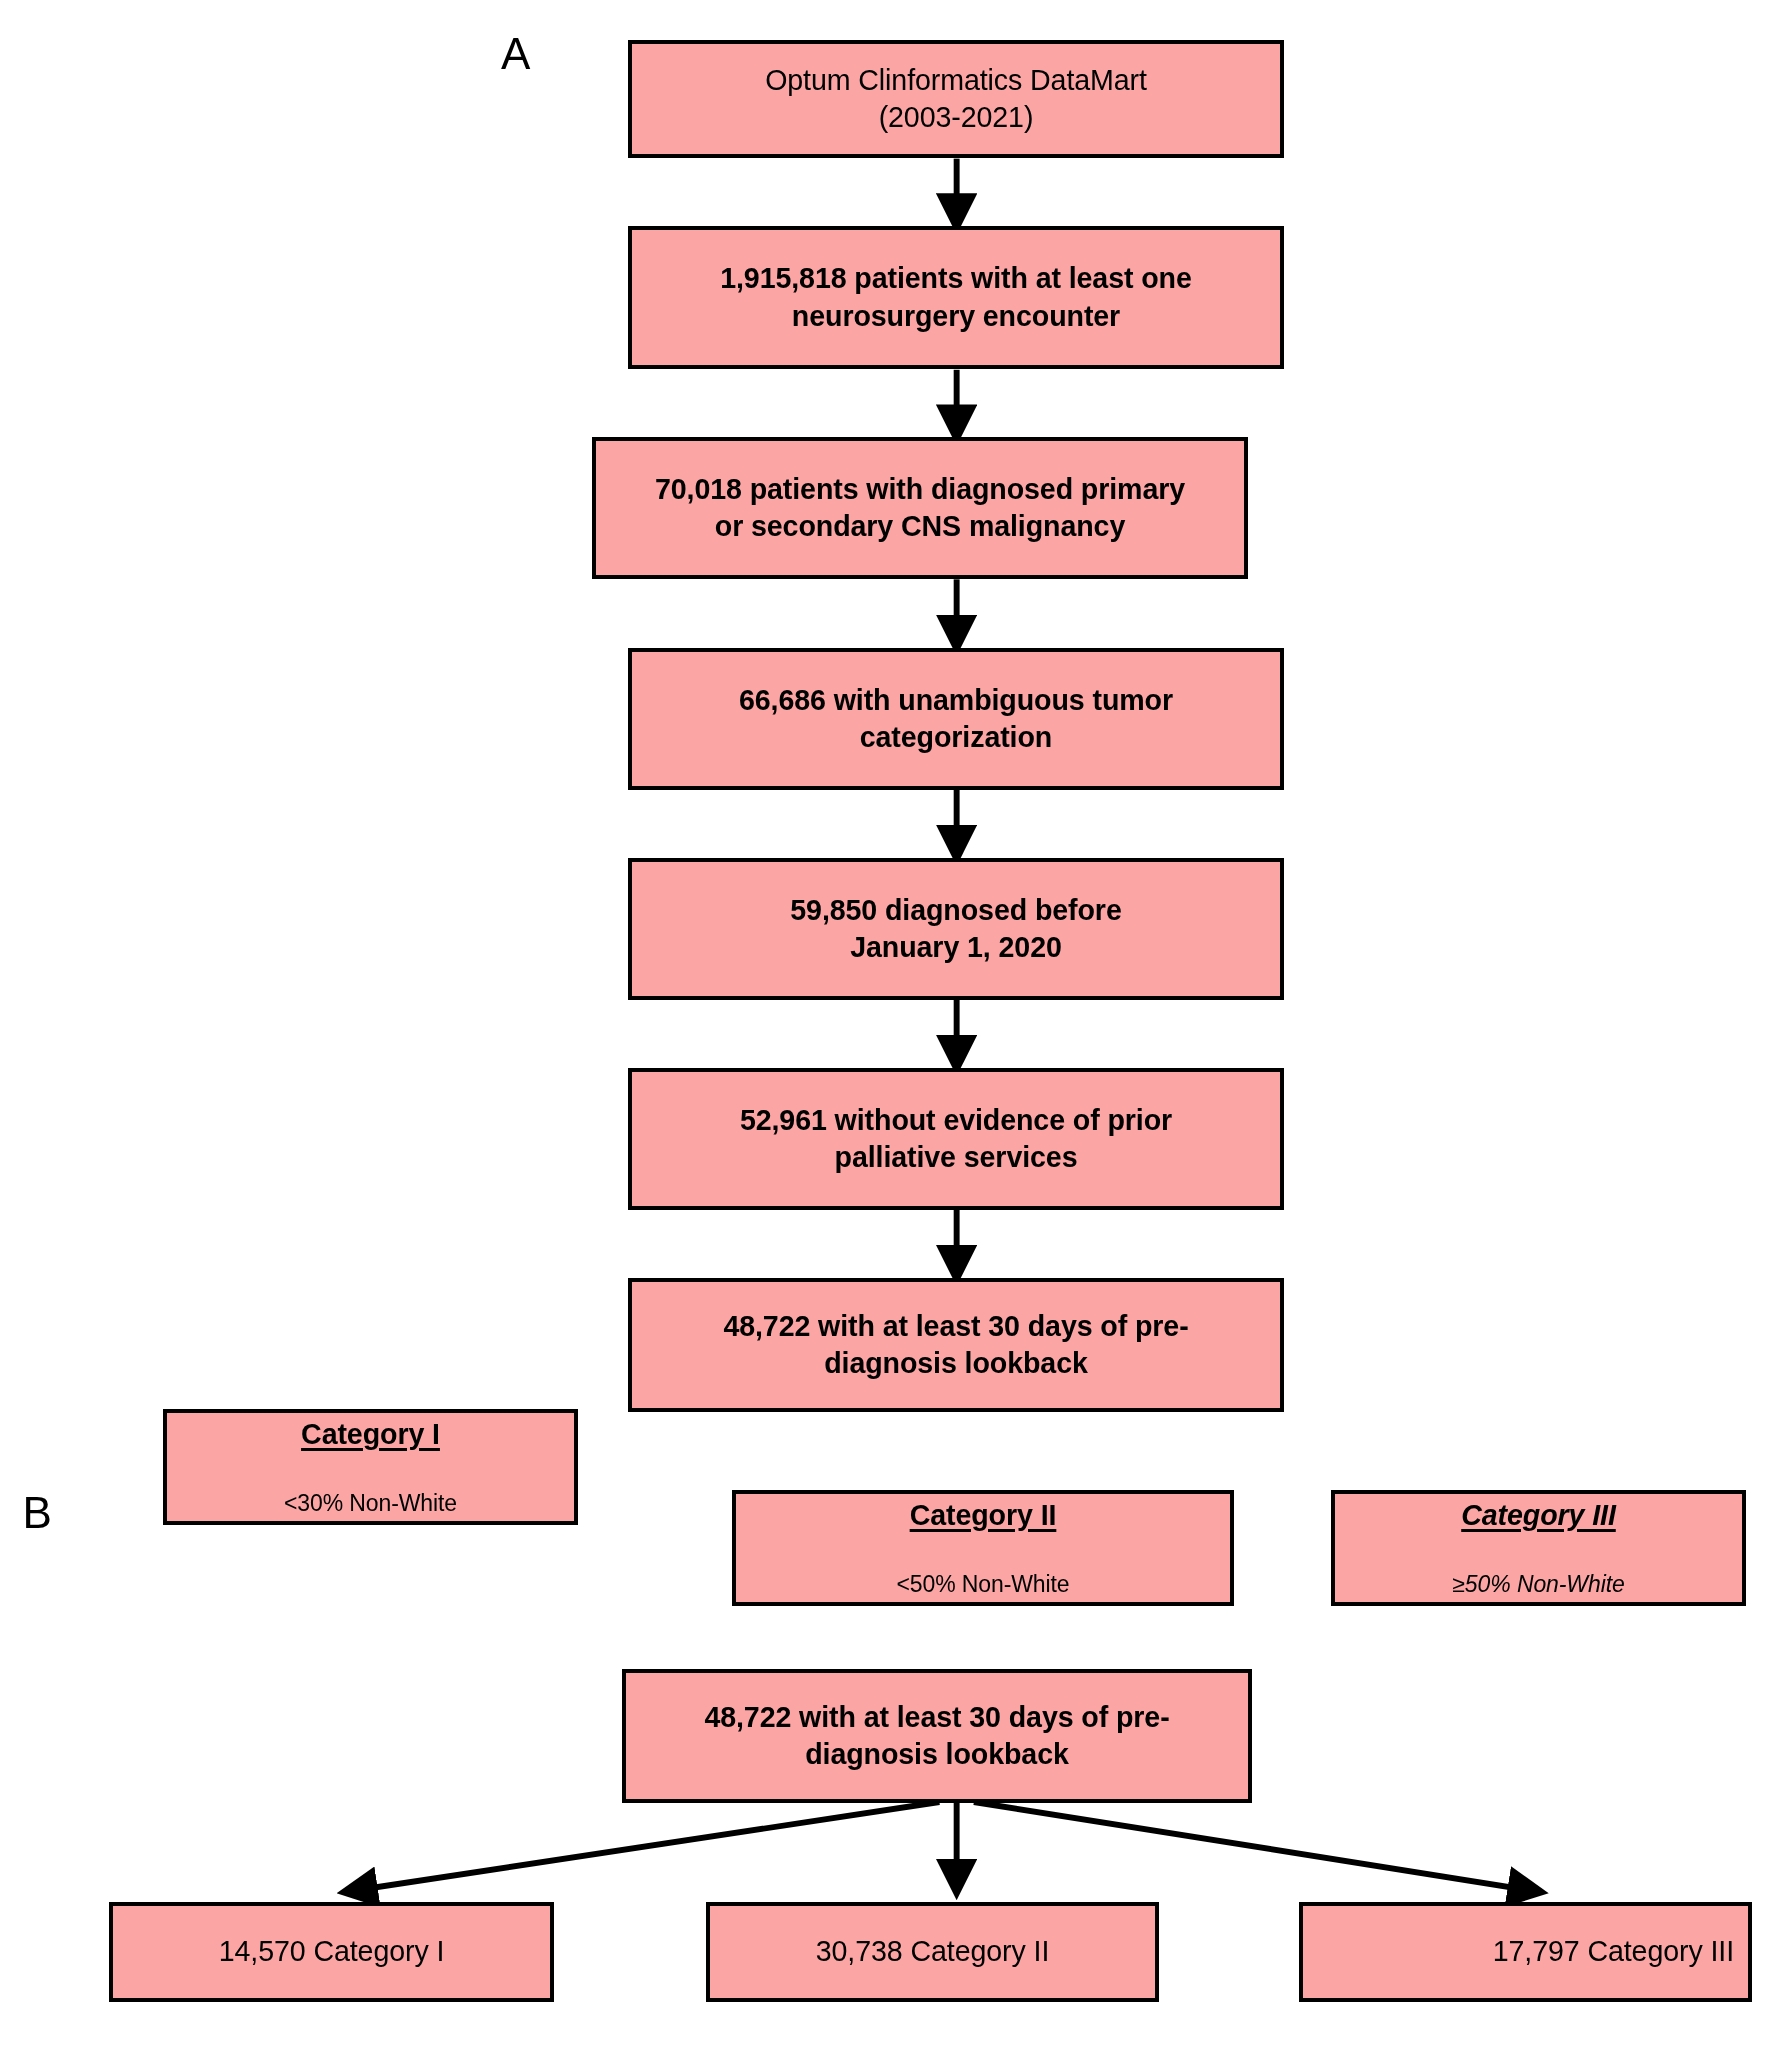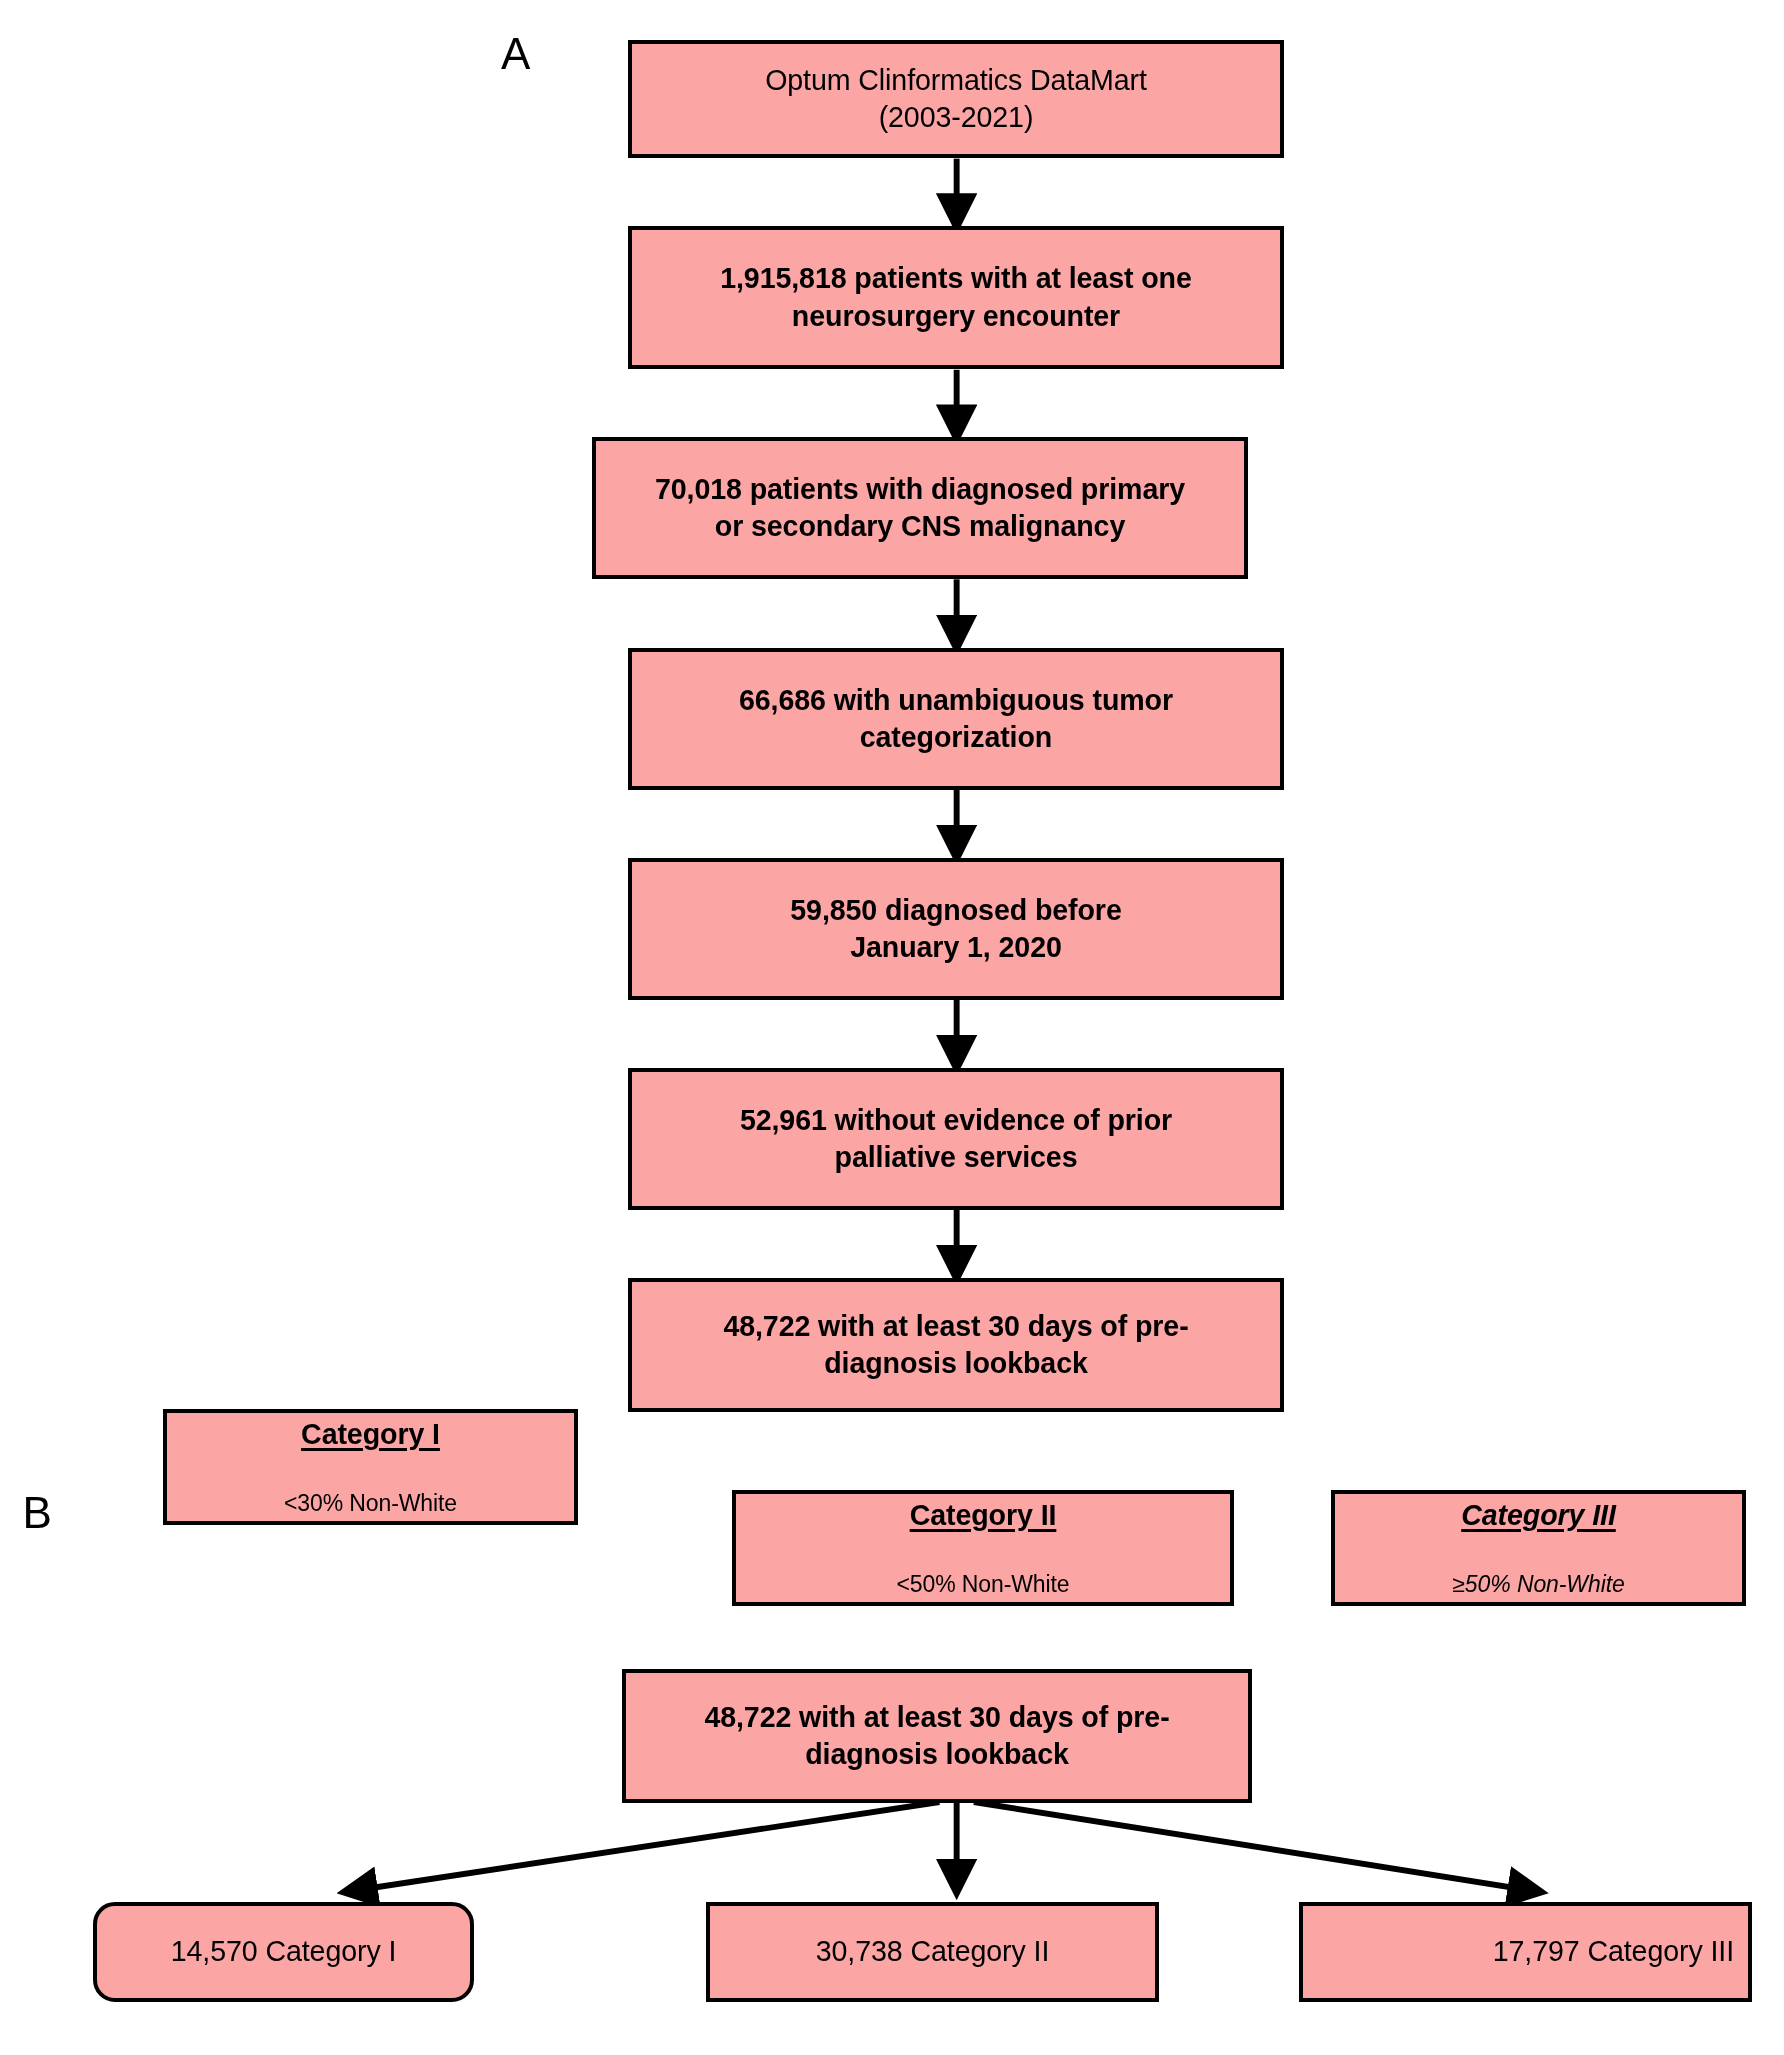--- a/index.html
+++ b/index.html
@@ -153,21 +153,21 @@
       <span class="cat-title">Category III</span>
       <span class="cat-sub">≥50% Non-White</span>
     </span>
   </div>
 
   <div class="node bold" style="left:622px; top:1669px; width:630px; height:134px;">
     <span class="txt">48,722 with at least 30 days of pre-
 diagnosis lookback</span>
   </div>
 
-  <div class="node" style="left:93px; top:1902px; width:381px; height:100px;border-radius:22px;">
+  <div class="node" style="left:109px; top:1902px; width:445px; height:100px;">
     <span class="txt">14,570 Category I</span>
   </div>
 
   <div class="node" style="left:706px; top:1902px; width:453px; height:100px;">
     <span class="txt">30,738 Category II</span>
   </div>
 
   <div class="node" style="left:1299px; top:1902px; width:453px; height:100px;justify-content:flex-end;">
     <span class="txt">17,797 Category III</span>
   </div>

